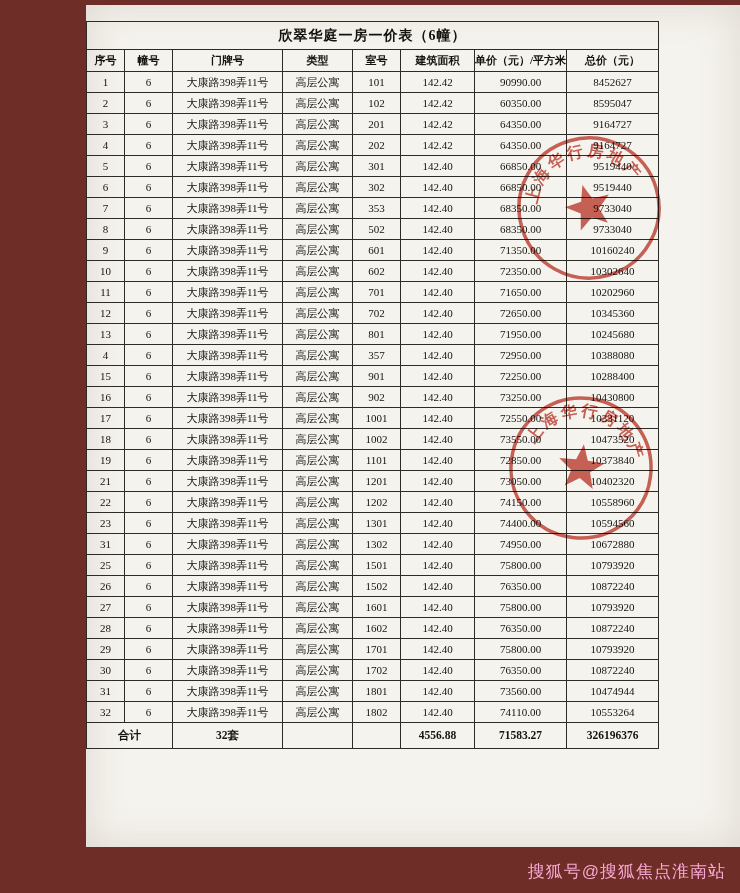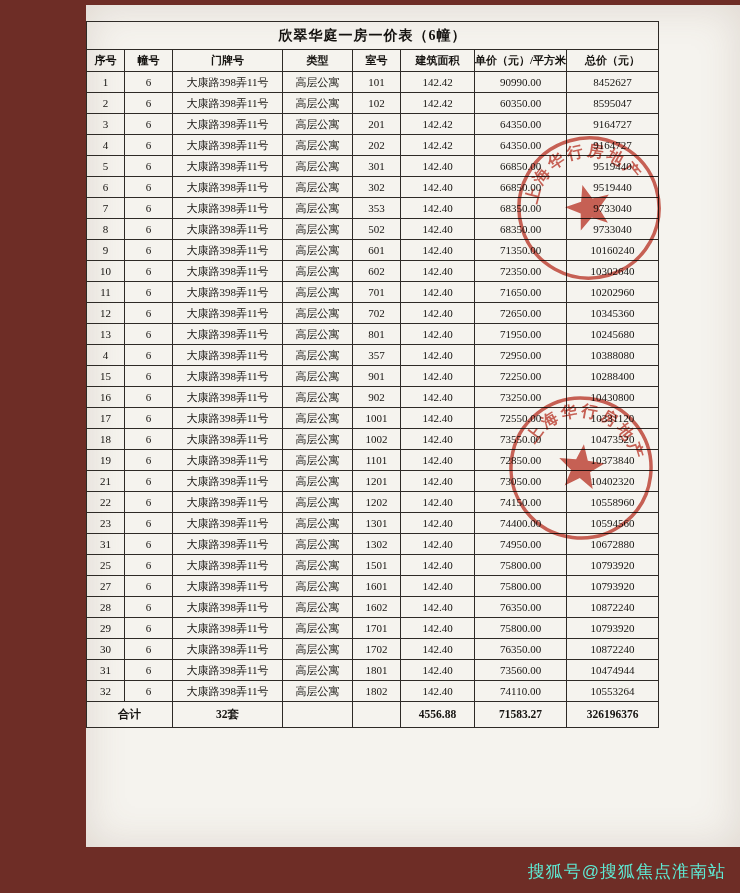--- a/index.html
+++ b/index.html
@@ -26,21 +26,21 @@
   tfoot td{height:25px;font-weight:bold;font-size:11.5px;}
   
   .stamp{
     position:absolute;width:150px;height:150px;
     opacity:.78;mix-blend-mode:multiply;pointer-events:none;
   }
   .stamp-1{left:428px;top:128px;transform:rotate(-16deg);}
   .stamp-2{left:420px;top:388px;transform:rotate(7deg);}
   .watermark{
     position:absolute;right:14px;bottom:10px;
-    color:#5eead4;font-size:17px;letter-spacing:1px;
+    color:#f9a8d4;font-size:17px;letter-spacing:1px;
     font-family:"Liberation Sans","DejaVu Sans",sans-serif;
   }
 </style>
 </head>
 <body>
 
 <div class="paper">
 
   <div class="table-wrap">
     <table>
@@ -304,20 +304,30 @@
       <td>25</td>
       <td>6</td>
       <td>大康路398弄11号</td>
       <td>高层公寓</td>
       <td>1501</td>
       <td>142.40</td>
       <td>75800.00</td>
       <td>10793920</td>
     </tr>
           <tr>
+      <td>26</td>
+      <td>6</td>
+      <td>大康路398弄11号</td>
+      <td>高层公寓</td>
+      <td>1502</td>
+      <td>142.40</td>
+      <td>76350.00</td>
+      <td>10872240</td>
+    </tr>
+          <tr>
       <td>27</td>
       <td>6</td>
       <td>大康路398弄11号</td>
       <td>高层公寓</td>
       <td>1601</td>
       <td>142.40</td>
       <td>75800.00</td>
       <td>10793920</td>
     </tr>
           <tr>

